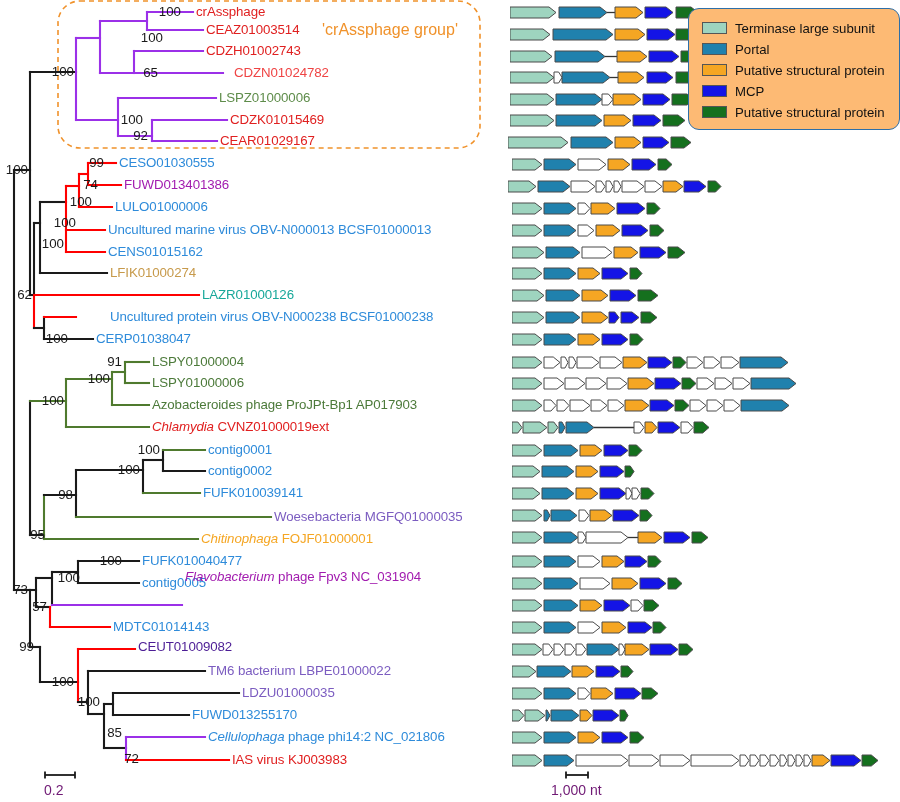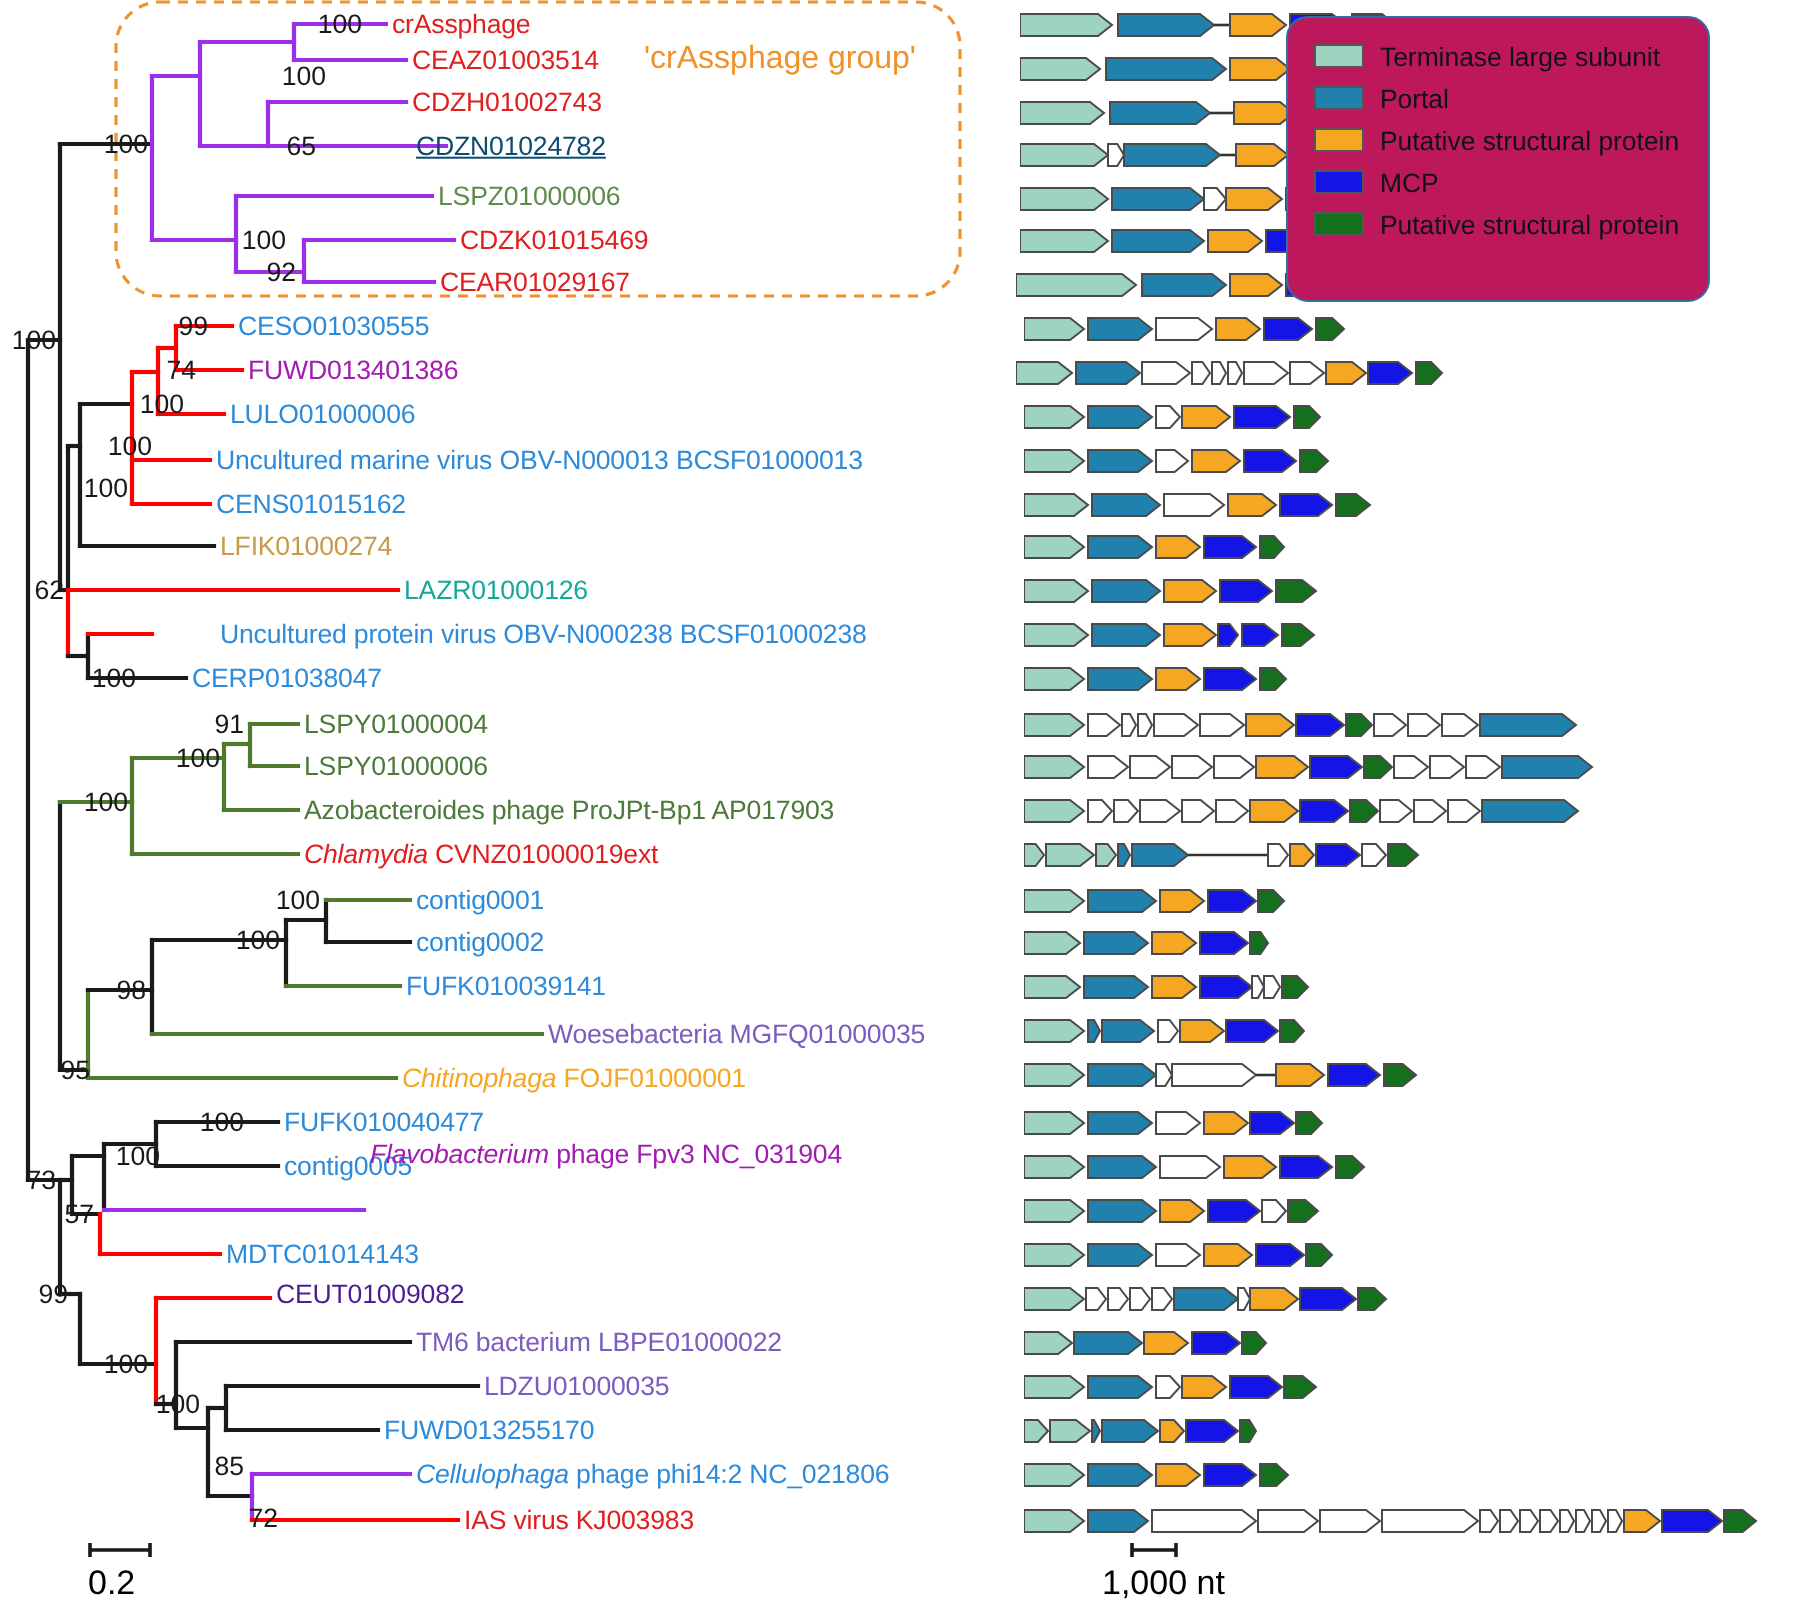--- a/index.html
+++ b/index.html
@@ -3,26 +3,26 @@
 <meta charset="utf-8">
 <style>
   html,body{margin:0;padding:0;background:#ffffff;}
   body{width:900px;height:802px;position:relative;overflow:hidden;
        font-family:"Liberation Sans","DejaVu Sans",sans-serif;}
   #figure{position:absolute;left:0;top:0;width:900px;height:802px;}
   .lbl{position:absolute;font-size:13.3px;line-height:13.3px;white-space:nowrap;
        transform:translateY(-50%);letter-spacing:-0.1px;}
   .boot{position:absolute;font-size:13.3px;line-height:13.3px;color:#1a1a1a;
         white-space:nowrap;transform:translate(-100%,-50%);}
-  .scale-num{position:absolute;font-size:17px;color:#000000;white-space:nowrap;}
+  .scale-num{position:absolute;font-size:14px;color:#701a75;white-space:nowrap;}
   .grp-label{position:absolute;font-size:16px;color:#F0922B;white-space:nowrap;
              transform:translateY(-50%);}
   .ital{font-style:italic;}
-  .legend-box{position:absolute;left:643px;top:8px;width:212px;height:143px;
-      border:1.6px solid #2E6FA8;border-radius:11px;background:#be185d;box-sizing:border-box;}
+  .legend-box{position:absolute;left:688px;top:8px;width:212px;height:122px;
+      border:1.6px solid #2E6FA8;border-radius:11px;background:#fdba74;box-sizing:border-box;}
   .legend-row{position:absolute;left:13px;height:18px;display:flex;align-items:center;}
   .legend-sw{width:25px;height:12px;border:1.1px solid #555;box-sizing:border-box;
              margin-right:8px;flex:none;}
   .legend-txt{font-size:13.2px;color:#111;white-space:nowrap;}
 </style>
 </head>
 <body>
 
 <div id="figure">
 
@@ -132,21 +132,21 @@
       <path d="M 126 737 L 205 737" stroke="#9B30E8" stroke-width="2.1" fill="none" stroke-linecap="square"></path>
       <path d="M 126 760 L 229 760" stroke="#FF0000" stroke-width="2.1" fill="none" stroke-linecap="square"></path>
     </svg>
 
   <div class="grp-label" id="group-annotation" style="left:322px;top:30px;">'crAssphage group'</div>
 
   <div id="taxa-layer">
       <div class="lbl" style="left: 196px; top: 12px; color: rgb(224, 32, 32);"><span>crAssphage</span></div>
       <div class="lbl" style="left: 206px; top: 30px; color: rgb(224, 32, 32);"><span>CEAZ01003514</span></div>
       <div class="lbl" style="left: 206px; top: 51px; color: rgb(224, 32, 32); text-align: right;"><span>CDZH01002743</span></div>
-      <div class="lbl" style="left: 208px; top: 73px; color: #0c4a6e; text-decoration: underline;"><span>CDZN01024782</span></div>
+      <div class="lbl" style="left: 234px; top: 73px; color: #ef4444;"><span>CDZN01024782</span></div>
       <div class="lbl" style="left: 219px; top: 98px; color: rgb(94, 140, 74);"><span>LSPZ01000006</span></div>
       <div class="lbl" style="left: 230px; top: 120px; color: rgb(224, 32, 32);"><span>CDZK01015469</span></div>
       <div class="lbl" style="left: 220px; top: 141px; color: rgb(224, 32, 32);"><span>CEAR01029167</span></div>
       <div class="lbl" style="left: 119px; top: 163px; color: rgb(46, 139, 218);"><span>CESO01030555</span></div>
       <div class="lbl" style="left: 124px; top: 185px; color: #a21caf;"><span>FUWD013401386</span></div>
       <div class="lbl" style="left: 115px; top: 207px; color: rgb(46, 139, 218);"><span>LULO01000006</span></div>
       <div class="lbl" style="left: 108px; top: 230px; color: rgb(46, 139, 218);"><span>Uncultured marine virus OBV-N000013 BCSF01000013</span></div>
       <div class="lbl" style="left: 108px; top: 252px; color: rgb(46, 139, 218);"><span>CENS01015162</span></div>
       <div class="lbl" style="left: 110px; top: 273px; color: rgb(199, 154, 75);"><span>LFIK01000274</span></div>
       <div class="lbl" style="left: 202px; top: 295px; color: rgb(24, 168, 154);"><span>LAZR01000126</span></div>

